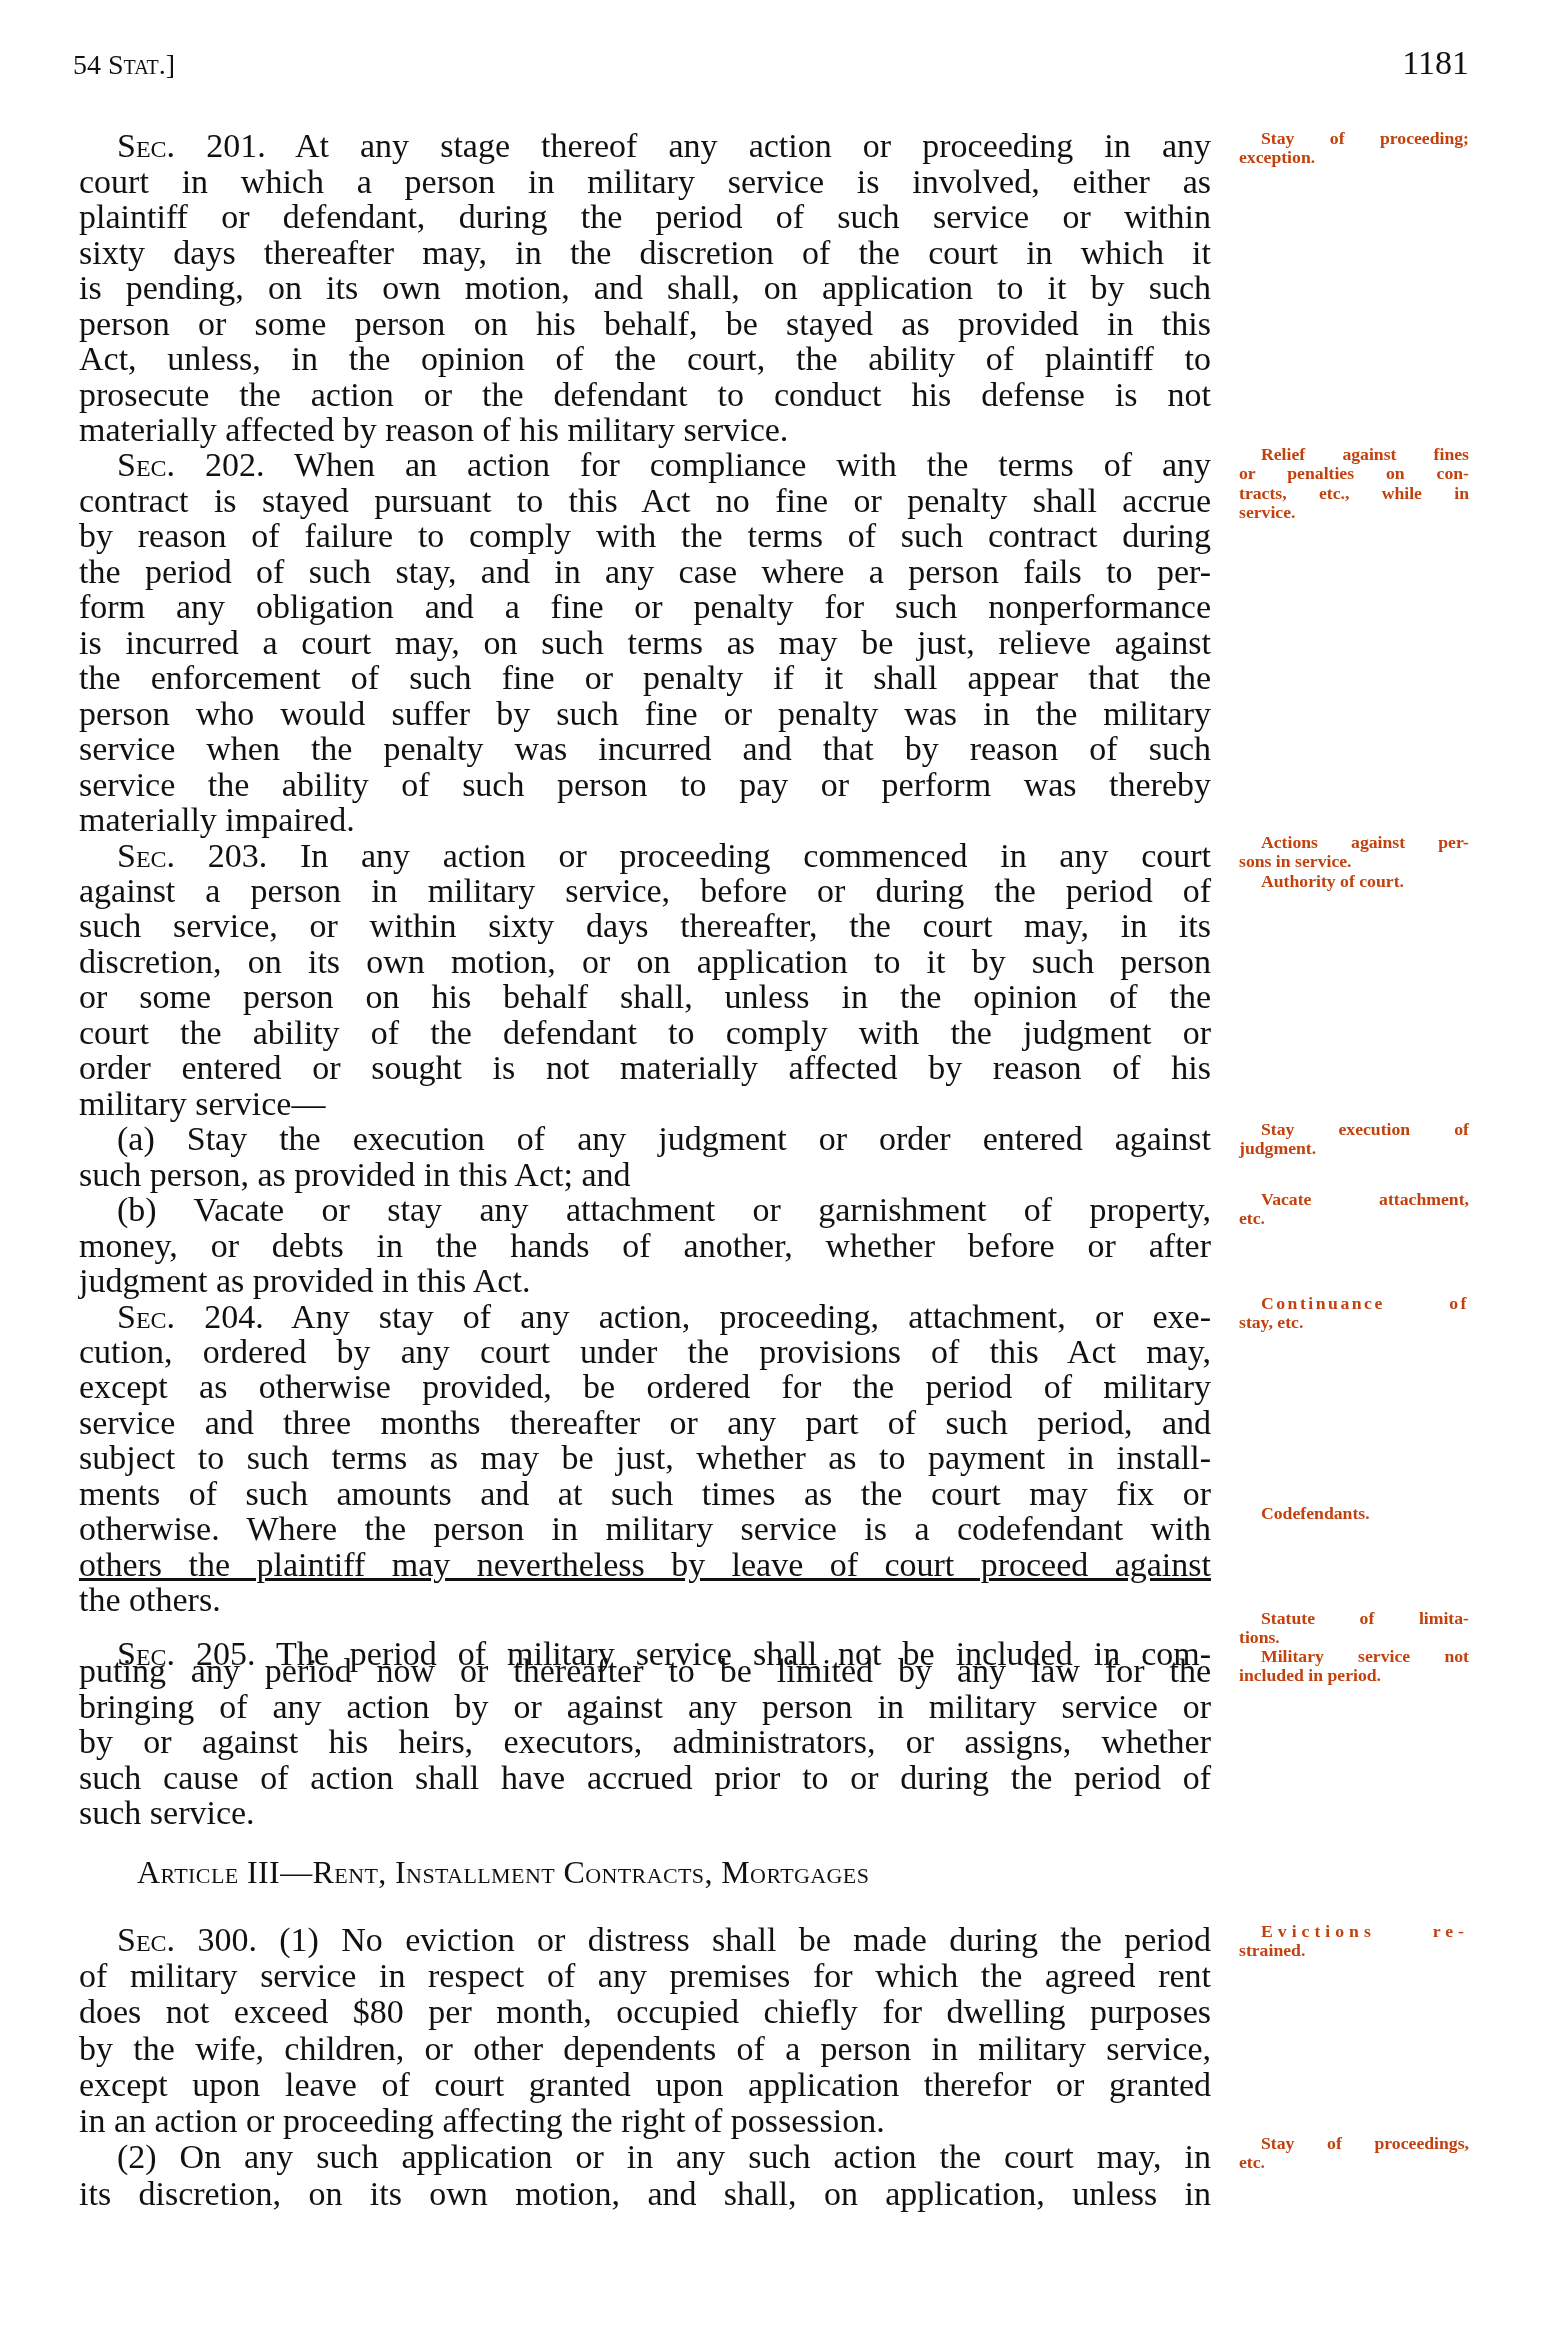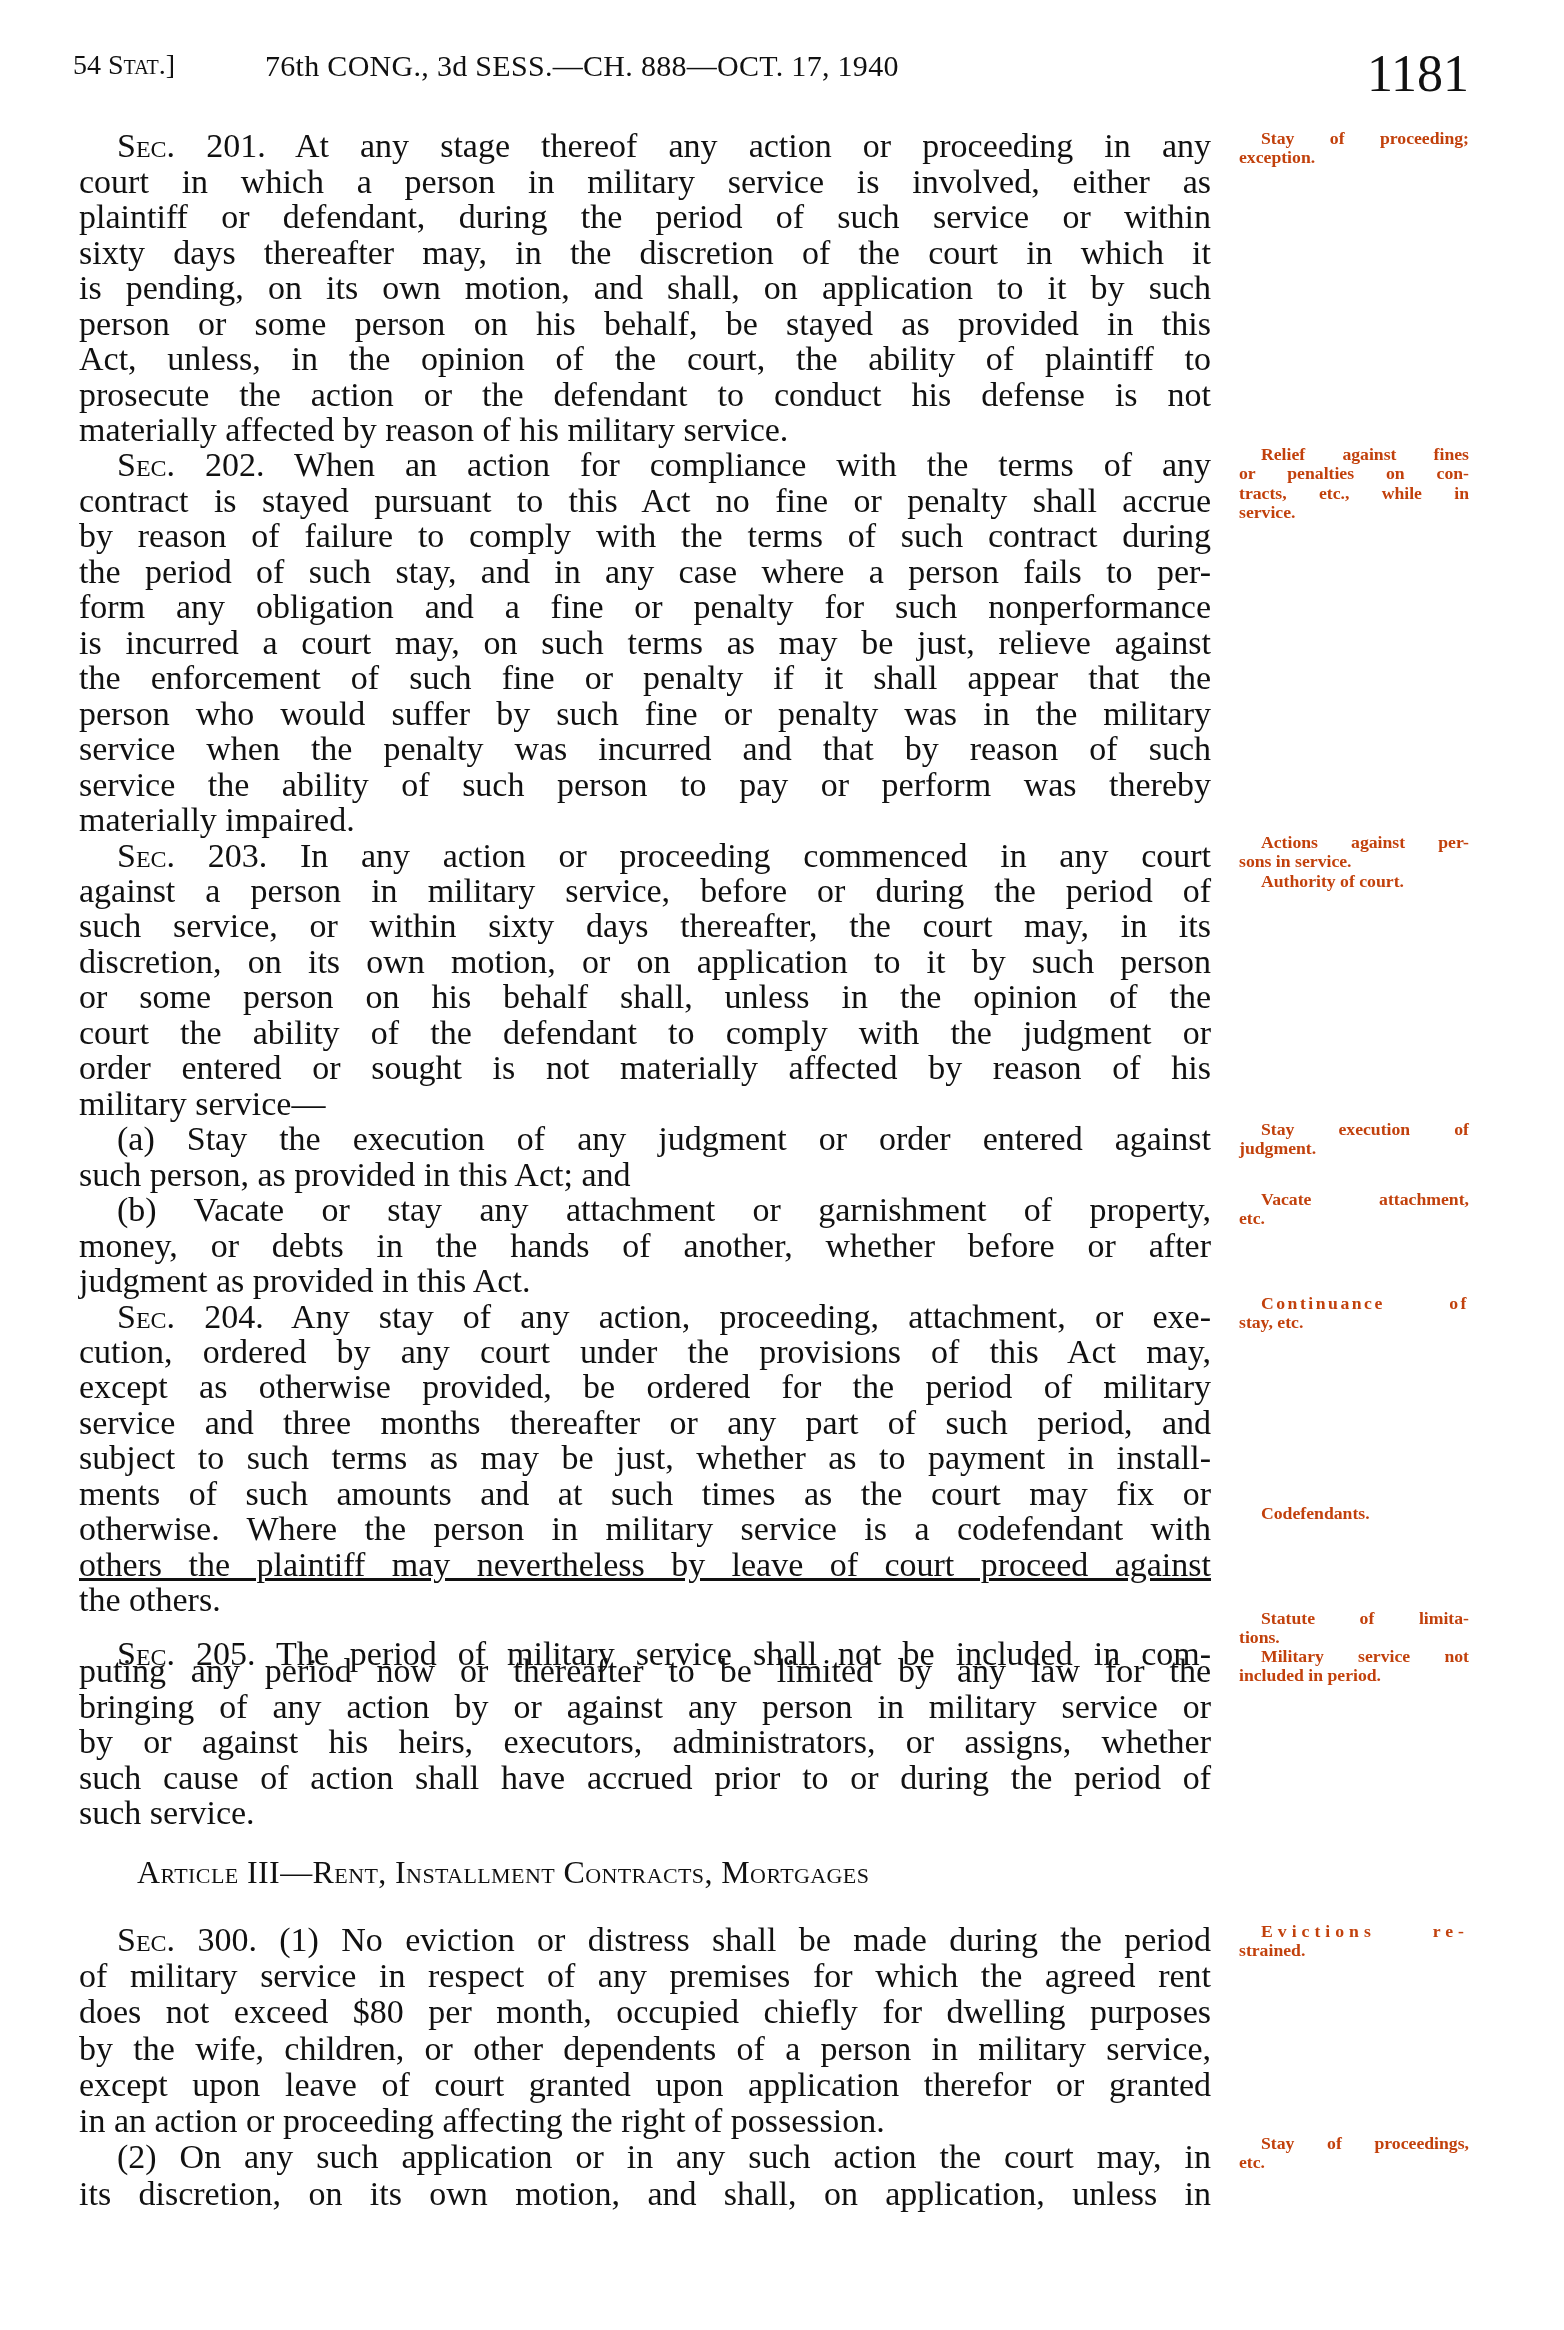--- a/index.html
+++ b/index.html
@@ -1,40 +1,39 @@
 <!DOCTYPE html>
 <html style="font-size:13.5px"><head>
 <meta charset="utf-8">
 <style>
   html, body { margin: 0; padding: 0; background: #ffffff; }
   body { width: 1564px; height: 2330px; position: relative; overflow: hidden; color: #111; }
   .page { position: absolute; left: 0; top: 0; width: 1564px; height: 2330px; background: #fff; }
   .hdr { position: absolute; top: 49px; height: 37px; font-family: "Liberation Serif", "DejaVu Serif", serif; color: #111; white-space: nowrap; }
   .hdr-left { left: 73px; font-size: 28px; }
   .hdr-center { left: 265px; font-size: 30px; letter-spacing: 0.3px; }
-  .hdr-right { right: 95px; font-size: 52px; top: 44px; }
+  .hdr-right { right: 95px; font-size: 34px; top: 44px; }
   .sc { font-variant: small-caps; }
   .col { position: absolute; left: 79px; width: 1132px; font-family: "Liberation Serif", "DejaVu Serif", serif; font-size: 34px; color: #111; }
   .ln { position: absolute; left: 0; width: 1132px; height: 35px; line-height: 35px; text-align: justify; text-align-last: justify; white-space: nowrap; overflow: visible; }
   .ln.last { text-align-last: left; }
   .ln.ind { left: 38px; width: 1094px; }
   .ln .sec { font-variant: small-caps; }
   .article { position: absolute; left: 137px; top: 1854px; font-family: "Liberation Serif", "DejaVu Serif", serif; font-size: 32px; color: #111; white-space: nowrap; font-variant: small-caps; letter-spacing: 0.4px; }
   .mnote { position: absolute; left: 1239px; width: 230px; font-family: "Liberation Serif", "DejaVu Serif", serif; font-weight: bold; font-size: 17.7px; line-height: 19.4px; color: #c2410c; }
   .mnote .mline { display: block; text-align: justify; text-align-last: justify; white-space: nowrap; }
   .mnote .mline.first { padding-left: 22px; }
   .mnote .mline.last { text-align-last: left; }
 </style>
 </head>
 <body>
 
 <div class="page">
 
   <div class="hdr hdr-left sc">54 Stat.]</div>
-  <div class="hdr hdr-center">76th CONG., 3d SESS.—CH. 888—OCT. 17, 1940</div>
   <div class="hdr hdr-right">1181</div>
 
   <div class="col" style="top:0;">
 
     <div>
       <div class="ln ind" style="top:128px;"><span class="sec">Sec. 201.</span> <span>At any stage thereof any action or proceeding in any</span></div>
       <div class="ln" style="top:164px;">court in which a person in military service is involved, either as</div>
       <div class="ln" style="top:199px;">plaintiff or defendant, during the period of such service or within</div>
       <div class="ln" style="top:235px;">sixty days thereafter may, in the discretion of the court in which it</div>
       <div class="ln" style="top:270px;">is pending, on its own motion, and shall, on application to it by such</div>

